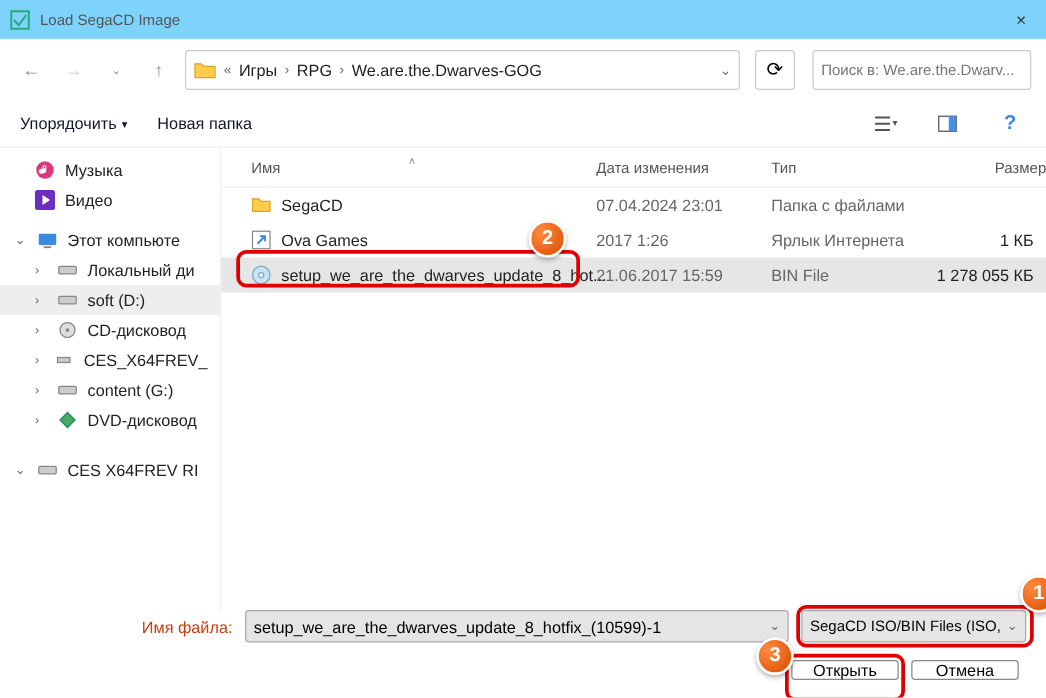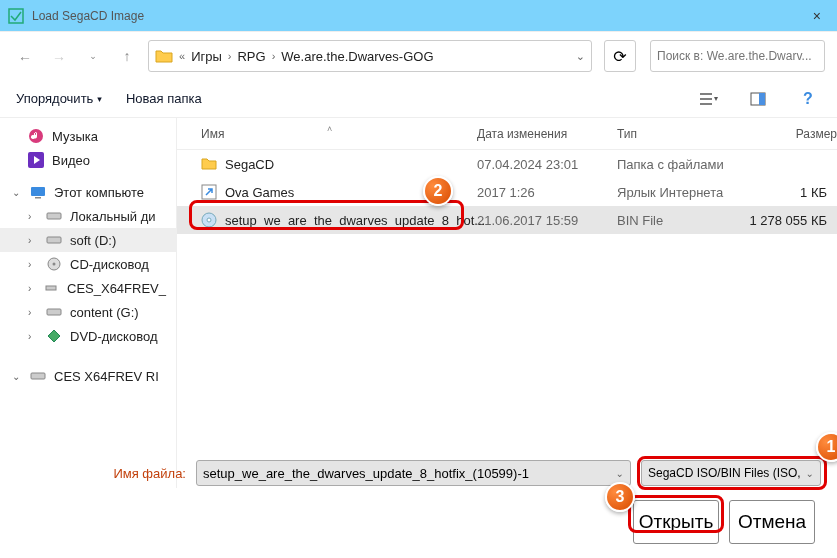--- a/index.html
+++ b/index.html
@@ -56,21 +56,21 @@
 
 
 .bottom { position: absolute; bottom: 0; left: 0; right: 0; }
 .filerow { display: flex; align-items: center; padding: 8px 16px; gap: 10px; }
 .filerow .lbl { font-size: 13px; color: #c2410c; width: 170px; text-align: right; }
 .filerow .combo { height: 26px; border: 1px solid #aaa; border-radius: 3px; display: flex; align-items: center; padding: 0 6px; font-size: 13px; background: #e5e5e5; justify-content: space-between; }
 .combo .dd { color: #666; font-size: 10px; margin-left: 6px; }
 .filename-combo { flex: 1; }
 .filter-combo { width: 180px; }
 .btnrow { display: flex; justify-content: flex-end; gap: 10px; padding: 6px 22px 14px; }
-.btnrow .winbtn { min-width: 86px; height: 44px; border: 1px solid #888; border-radius: 3px; background: #fff; font-size: 19px; display: flex; align-items: center; justify-content: center; }
+.btnrow .winbtn { min-width: 86px; height: 16px; border: 1px solid #888; border-radius: 3px; background: #fff; font-size: 13px; display: flex; align-items: center; justify-content: center; }
 
 .folder-svg { fill: #ffcc4d; stroke: #d9a520; }
 </style>
 </head>
 <body>
 
 <div class="titlebar">
   <svg class="app-icon" viewBox="0 0 16 16">
       <rect x="1" y="1" width="14" height="14" fill="none" stroke="#2a7" stroke-width="1.5"></rect>
       <path d="M3 8 L7 12 L13 4" stroke="#2a7" fill="none" stroke-width="1.5"></path>

